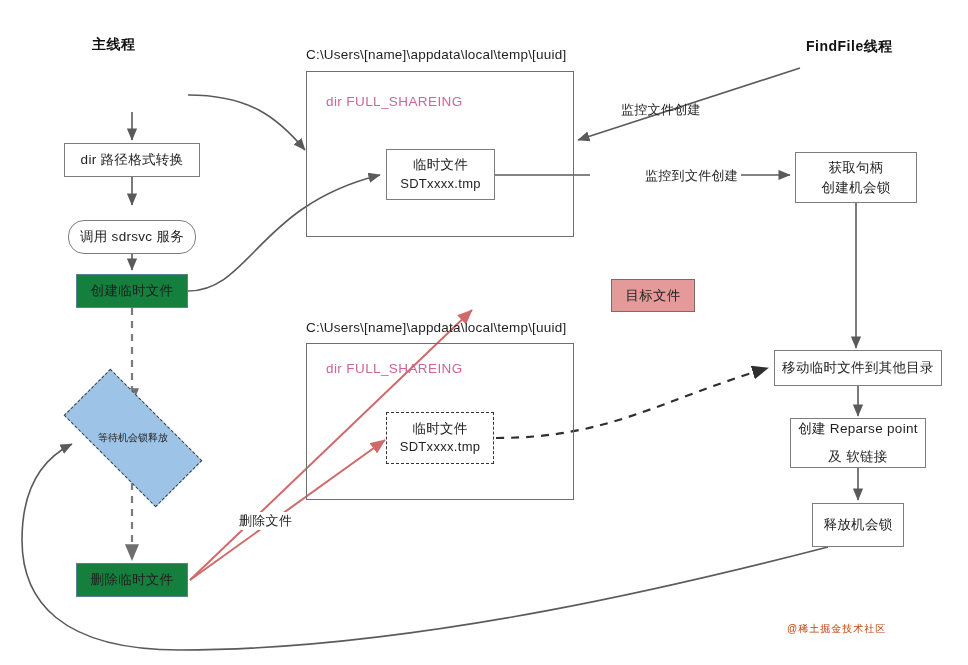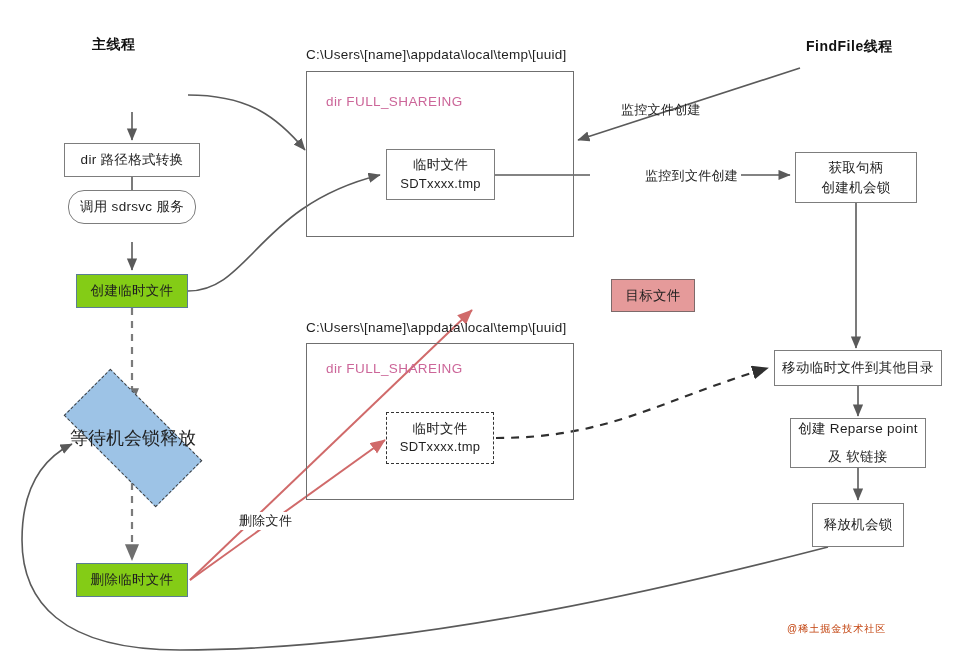--- a/index.html
+++ b/index.html
@@ -24,21 +24,21 @@
     color:#1f1f1f;
     font-size:13.5px;
     line-height:1.45;
     letter-spacing:.3px;
   }
   .plain{
     background:#ffffff;
     border:1.3px solid #7d7d7d;
   }
   .blue{
-    background:#84cc16;
+    background:#15803d;
     border:1.6px solid #5b7d95;
   }
   .red{
     background:#e59a9a;
     border:1.6px solid #7d6a6a;
   }
   .dashedbox{
     background:#ffffff;
     border:1.6px dashed #333333;
   }
@@ -46,21 +46,21 @@
     background:transparent;
     border:1.4px solid #6f6f6f;
     display:block;
   }
   .diamond{
     position:absolute;
     display:flex;
     align-items:center;
     justify-content:center;
     text-align:center;
-    font-size:18px;
+    font-size:10px;
     color:#1f1f1f;
   }
   .diamond .dshape{
     position:absolute;
     left:0;top:0;right:0;bottom:0;
     background:#9dc3e6;
     border:1.6px dashed #3e3e3e;
     transform:rotate(45deg);
     box-sizing:border-box;
   }
@@ -166,21 +166,21 @@
   </svg>
 
   <div class="title" style="left:92px;top:36px;">主线程</div>
   <div class="title" style="left:806px;top:38px;">FindFile线程</div>
 
 
   <div class="node plain" style="left:64px;top:143px;width:136px;height:34px;">
     <span>dir 路径格式转换</span>
   </div>
 
-  <div class="node plain" style="left:68px;top:190px;width:128px;height:34px;border-radius:16px;">
+  <div class="node plain" style="left:68px;top:220px;width:128px;height:34px;border-radius:16px;">
     <span>调用 sdrsvc 服务</span>
   </div>
 
   <div class="node blue" style="left:76px;top:274px;width:112px;height:34px;">
     <span>创建临时文件</span>
   </div>
 
   <div class="diamond" style="left:68px;top:405px;width:130px;height:66px;">
     <span class="dshape"></span>
     <span class="dtext">等待机会锁释放</span>

